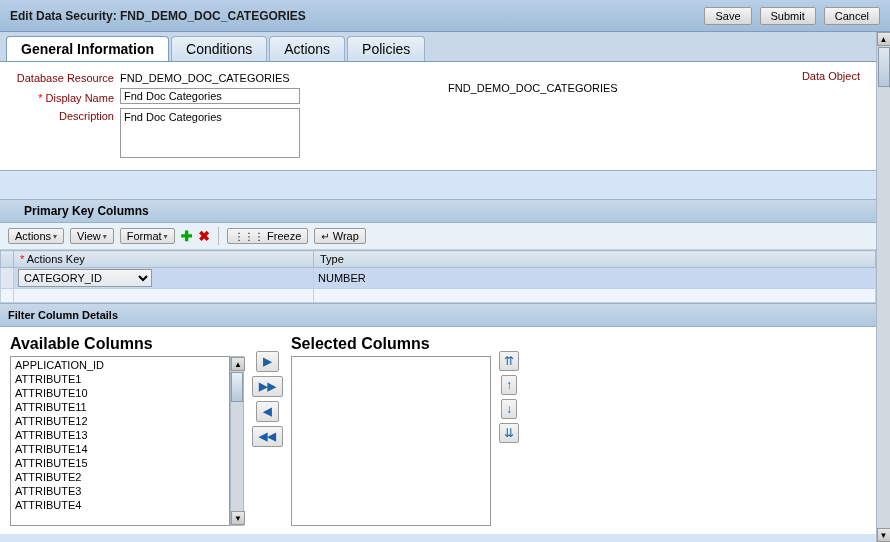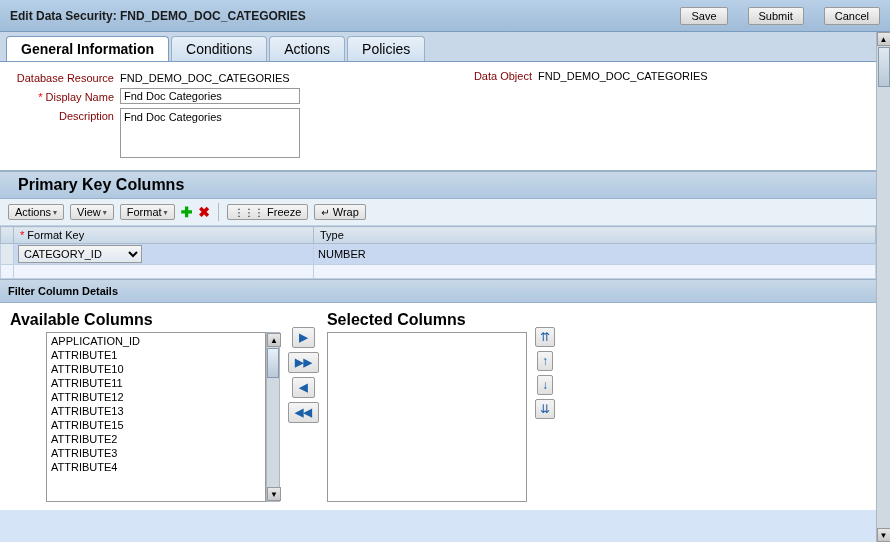--- a/index.html
+++ b/index.html
@@ -25,21 +25,21 @@
     }
 
     .header-title {
       font-size: 12px;
       font-weight: bold;
       color: #1a1a1a;
     }
 
     .header-buttons {
       display: flex;
-      gap: 20px;
+      gap: 8px;
     }
 
     .header-btn {
       background: linear-gradient(to bottom, #f5f5f5, #d8d8d8);
       border: 1px solid #999;
       border-radius: 2px;
       padding: 2px 10px;
       font-size: 11px;
       cursor: pointer;
       color: #000;
@@ -88,21 +88,21 @@
 
     
     .form-content {
       background: white;
       padding: 8px 10px;
       border-bottom: 1px solid #9ab0c8;
     }
 
     .form-row {
       display: flex;
-      align-items: center;
+      align-items: flex-end;
       margin-bottom: 4px;
     }
 
     .form-label {
       color: #800000;
       text-align: right;
       min-width: 110px;
       padding-right: 6px;
       padding-top: 2px;
       font-size: 11px;
@@ -130,20 +130,21 @@
       padding: 2px 3px;
       font-size: 11px;
       width: 180px;
       height: 50px;
       resize: none;
     }
 
     .form-right-row {
       display: flex;
       margin-bottom: 2px;
+      flex-direction: column;
     }
 
     .form-right-label {
       color: #800000;
       text-align: right;
       min-width: 90px;
       padding-right: 6px;
       font-size: 11px;
     }
 
@@ -154,26 +155,27 @@
 
     
     .section {
       background: white;
       margin: 0;
       padding: 0;
     }
 
     .section-header {
       background: linear-gradient(to bottom, #c8d8e8, #b0c8e0);
-      padding: 4px 18px;
-      font-weight: bold;
-      font-size: 16px;
+      padding: 4px 24px;
+      font-weight: bold;
+      font-size: 12px;
       color: #000;
       border-top: 1px solid #9ab0c8;
       border-bottom: 1px solid #9ab0c8;
+      margin-top: 28px;
     }
 
     
     .toolbar {
       background: #e8f0f8;
       padding: 4px 8px;
       display: flex;
       align-items: center;
       gap: 6px;
       border-bottom: 1px solid #c0d0e0;
@@ -256,21 +258,21 @@
     }
 
     .data-table tr.selected td {
       background: #c8d8f0;
     }
 
     .select-cell {
       background: linear-gradient(to bottom, #f5f5f5, #e0e8f0) !important;
       border: 1px solid #999;
       font-size: 11px;
-      width: 124px;
+      width: 134px;
       padding: 1px;
     }
 
     .columns-container {
       display: flex;
       gap: 4px;
       align-items: flex-start;
     }
 
     .column-box {
@@ -483,21 +485,21 @@
             <span style="font-size:10px;">↵</span>
             <span>Wrap</span>
           </button>
         </div>
 
         <div style="padding: 0; background: white;">
           <table class="data-table">
             <thead>
               <tr>
                 <th style="width:12px;"></th>
-                <th class="required" style="width:300px;">Format Key</th>
+                <th class="required" style="width:300px;">Actions Key</th>
                 <th>Type</th>
               </tr>
             </thead>
             <tbody>
               <tr class="selected">
                 <td style="width:12px; background: #e0e8f0;"></td>
                 <td>
                   <select class="select-cell">
                     <option>CATEGORY_ID</option>
                   </select>
@@ -515,29 +517,30 @@
 
         <div style="background: linear-gradient(to bottom, #c8d8e8, #b0c8e0); padding: 4px 8px; font-weight: bold; font-size: 12px; border-top: 1px solid #9ab0c8; border-bottom: 1px solid #9ab0c8;">
           <span>Filter Column Details</span>
         </div>
 
         <div style="background: white; padding: 8px 10px;">
           <div class="columns-container">
 
             <div class="column-box">
               <div class="column-label">Available Columns</div>
-              <div style="position: relative; display: flex; margin-left: 36px;">
+              <div style="position: relative; display: flex;">
                 <div class="list-box">
                   <div class="list-box-inner">
                     <div class="list-item">APPLICATION_ID</div>
                     <div class="list-item">ATTRIBUTE1</div>
                     <div class="list-item">ATTRIBUTE10</div>
                     <div class="list-item">ATTRIBUTE11</div>
                     <div class="list-item">ATTRIBUTE12</div>
                     <div class="list-item">ATTRIBUTE13</div>
+                    <div class="list-item">ATTRIBUTE14</div>
                     <div class="list-item">ATTRIBUTE15</div>
                     <div class="list-item">ATTRIBUTE2</div>
                     <div class="list-item">ATTRIBUTE3</div>
                     <div class="list-item">ATTRIBUTE4</div>
                   </div>
                 </div>
 
                 <div style="width:14px; display:flex; flex-direction:column; background:#d0d8e0; border:1px solid #aab8c8;">
                   <div class="scroll-arrow">▲</div>
                   <div style="flex:1; background:#d0d8e0; position:relative;">

